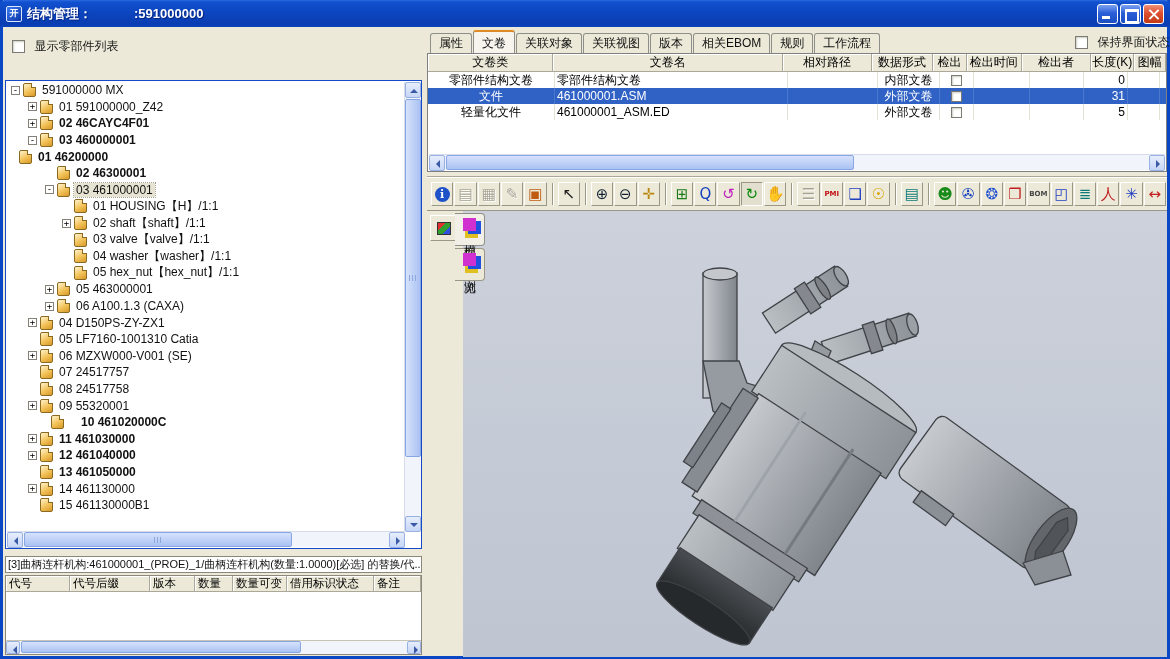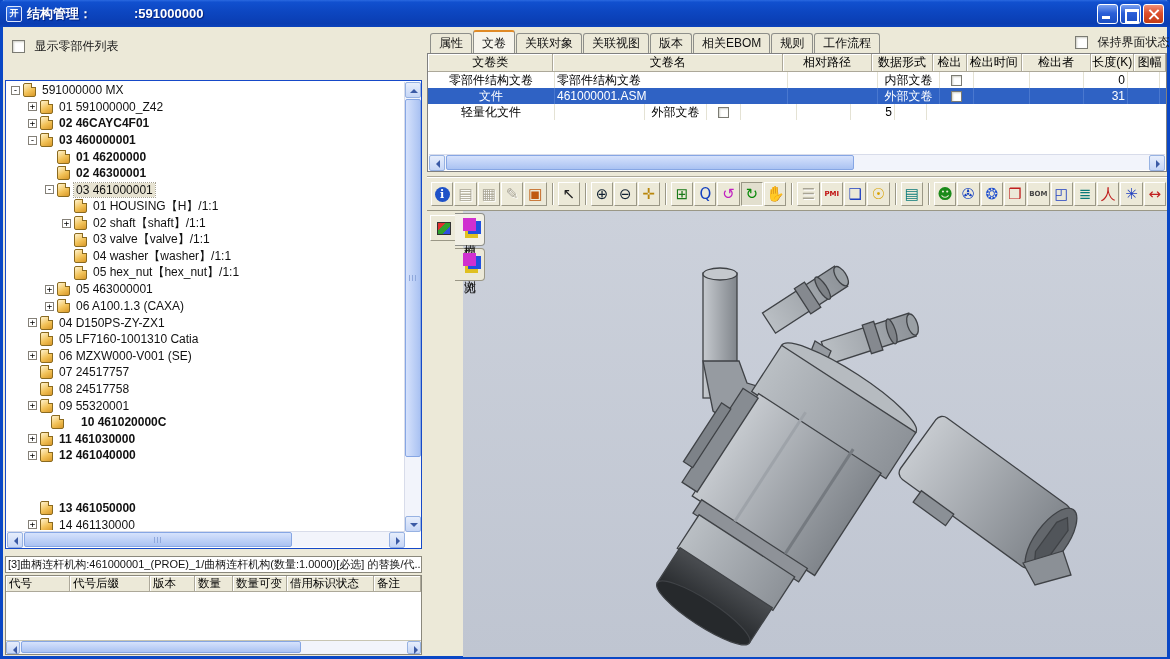--- a/index.html
+++ b/index.html
@@ -150,21 +150,21 @@
         <div class="tree-row" style="padding-left: 21px;">
           <span class="expand">+</span>
           <span class="tree-icon"></span>
           <span class="tree-label bold">02 46CAYC4F01</span>
         </div>
         <div class="tree-row" style="padding-left: 21px;">
           <span class="expand">-</span>
           <span class="tree-icon"></span>
           <span class="tree-label bold">03 460000001</span>
         </div>
-        <div class="tree-row" style="padding-left: 38px;">
+        <div class="tree-row" style="">
           <span class="expand-spacer"></span>
           <span class="tree-icon"></span>
           <span class="tree-label bold">01 46200000</span>
         </div>
         <div class="tree-row" style="padding-left: 38px;">
           <span class="expand-spacer"></span>
           <span class="tree-icon"></span>
           <span class="tree-label bold">02 46300001</span>
         </div>
         <div class="tree-row" style="padding-left: 38px;">
@@ -245,21 +245,21 @@
         <div class="tree-row" style="padding-left: 21px;">
           <span class="expand">+</span>
           <span class="tree-icon"></span>
           <span class="tree-label bold">11 461030000</span>
         </div>
         <div class="tree-row" style="padding-left: 21px;">
           <span class="expand">+</span>
           <span class="tree-icon"></span>
           <span class="tree-label bold">12 461040000</span>
         </div>
-        <div class="tree-row" style="padding-left: 21px; margin-top: 36px;">
+        <div class="tree-row" style="padding-left: 21px;">
           <span class="expand-spacer"></span>
           <span class="tree-icon"></span>
           <span class="tree-label bold">13 461050000</span>
         </div>
         <div class="tree-row" style="padding-left: 21px;">
           <span class="expand">+</span>
           <span class="tree-icon"></span>
           <span class="tree-label">14 461130000</span>
         </div>
         <div class="tree-row" style="padding-left: 21px; text-align: right;">
@@ -352,20 +352,21 @@
           <div class="td c" style="width: 34px;">
             <span class="cb small"></span>
           </div>
           <div class="td " style="width: 56px;"></div>
           <div class="td " style="width: 54px;"></div>
           <div class="td r" style="width: 44px;">31</div>
           <div class="td " style="width: 32px;"></div>
         </div>
         <div class="tr">
           <div class="td c" style="width: 127px;">轻量化文件</div>
+          <div class="td " style="width: 233px;">461000001_ASM.ED</div>
           <div class="td " style="width: 90px;"></div>
           <div class="td c" style="width: 62px;">外部文卷</div>
           <div class="td c" style="width: 34px;">
             <span class="cb small"></span>
           </div>
           <div class="td " style="width: 56px;"></div>
           <div class="td " style="width: 54px;"></div>
           <div class="td r" style="width: 44px;">5</div>
           <div class="td " style="width: 32px;"></div>
         </div>

